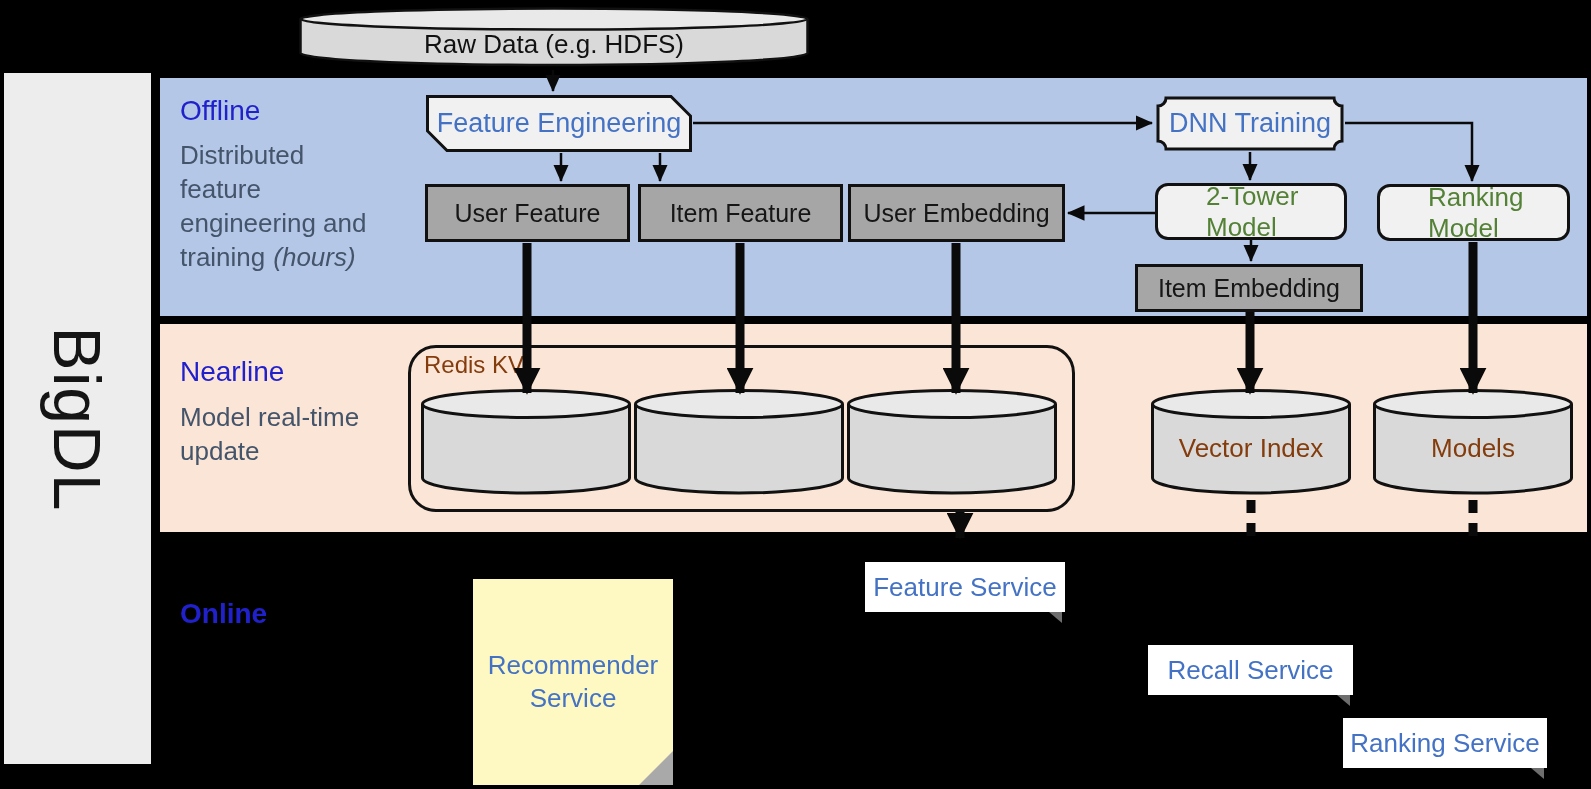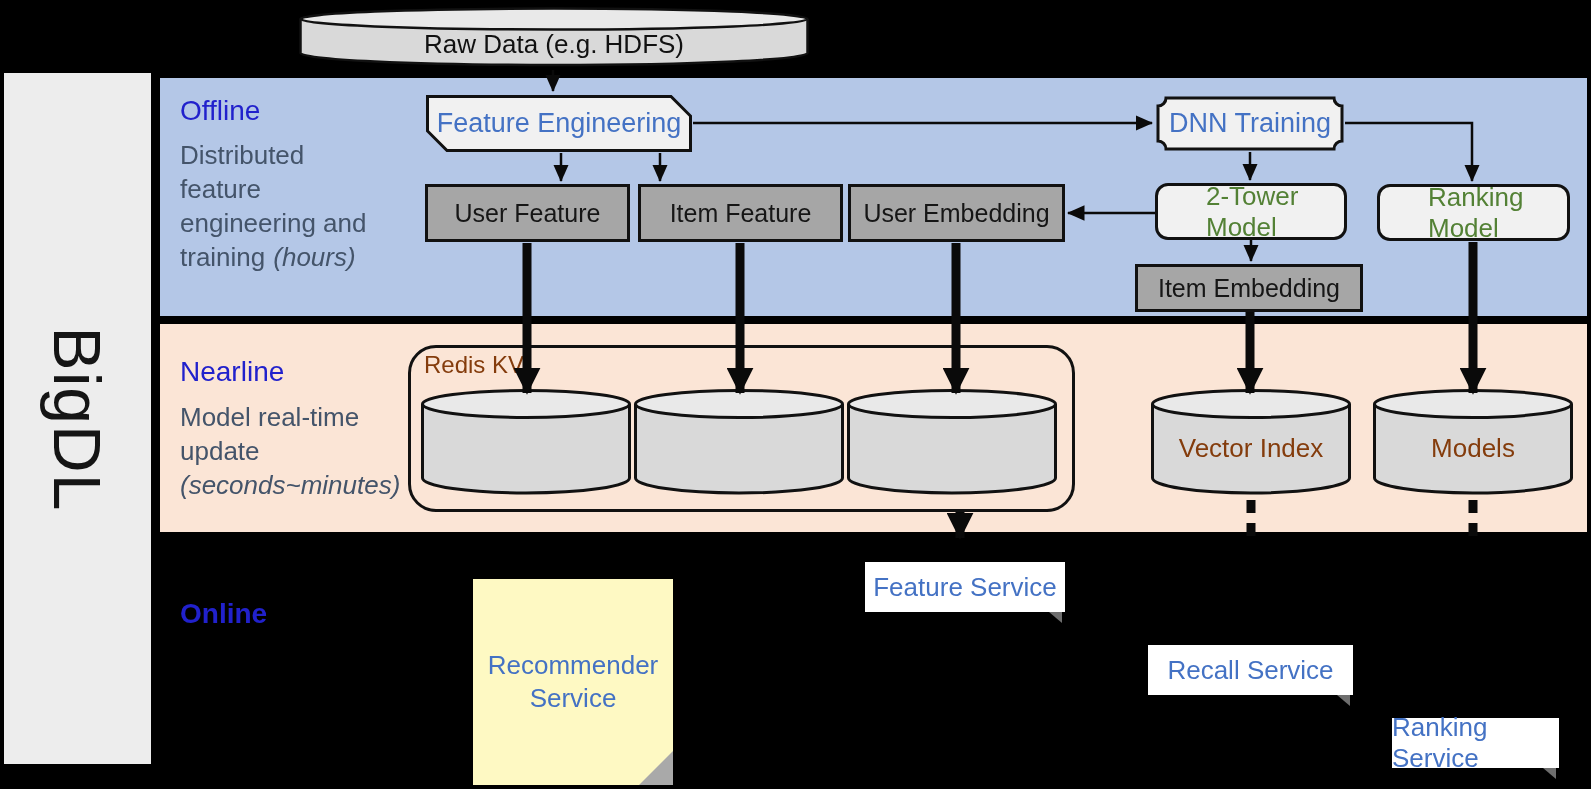--- a/index.html
+++ b/index.html
@@ -73,21 +73,20 @@
     <div><span>Distributed</span></div>
     <div><span>feature</span></div>
     <div><span>engineering and</span></div>
     <div><span>training</span><span class="it sp">(hours)</span></div>
   </div>
 
   <div class="abs band-title" style="left:180px; top:356px;">Nearline</div>
   <div class="abs band-desc" style="left:180px; top:400px;">
     <div><span>Model real-time</span></div>
     <div><span>update</span></div>
-    <div><span class="it">(seconds~minutes)</span></div>
   </div>
 
   <div class="abs band-title bold" style="left:180px; top:598px;">Online</div>
 
   <div class="cyl" style="left:298px; top:6px; width:512px; height:64px;">
     <svg viewBox="0 0 512 64" preserveAspectRatio="none">
       <path class="body" stroke-width="2.5" d="M2.5,13 V47 A253.5,12 0 0 0 509.5,47 V13"></path>
       <ellipse class="top" stroke-width="2.5" cx="256" cy="13" rx="253.5" ry="10.5"></ellipse>
     </svg>
     <div class="lbl raw-lbl">Raw Data (e.g. HDFS)</div>
@@ -194,17 +193,17 @@
   <div class="node doc">
     <span>Recommender Service</span>
     <div class="doc-fold"></div>
   </div>
   <div class="node service" style="left:865px; top:562px; width:200px; height:50px;">
     <span>Feature Service</span>
   </div>
   <div class="node service" style="left:1148px; top:645px; width:205px; height:50px;">
     <span>Recall Service</span>
   </div>
-  <div class="node service" style="left:1392px; top:718px; width:167px; height:50px;">
+  <div class="node service" style="left:1343px; top:718px; width:204px; height:50px;">
     <span>Ranking Service</span>
   </div>
 
 </div>
 
 </body></html>

